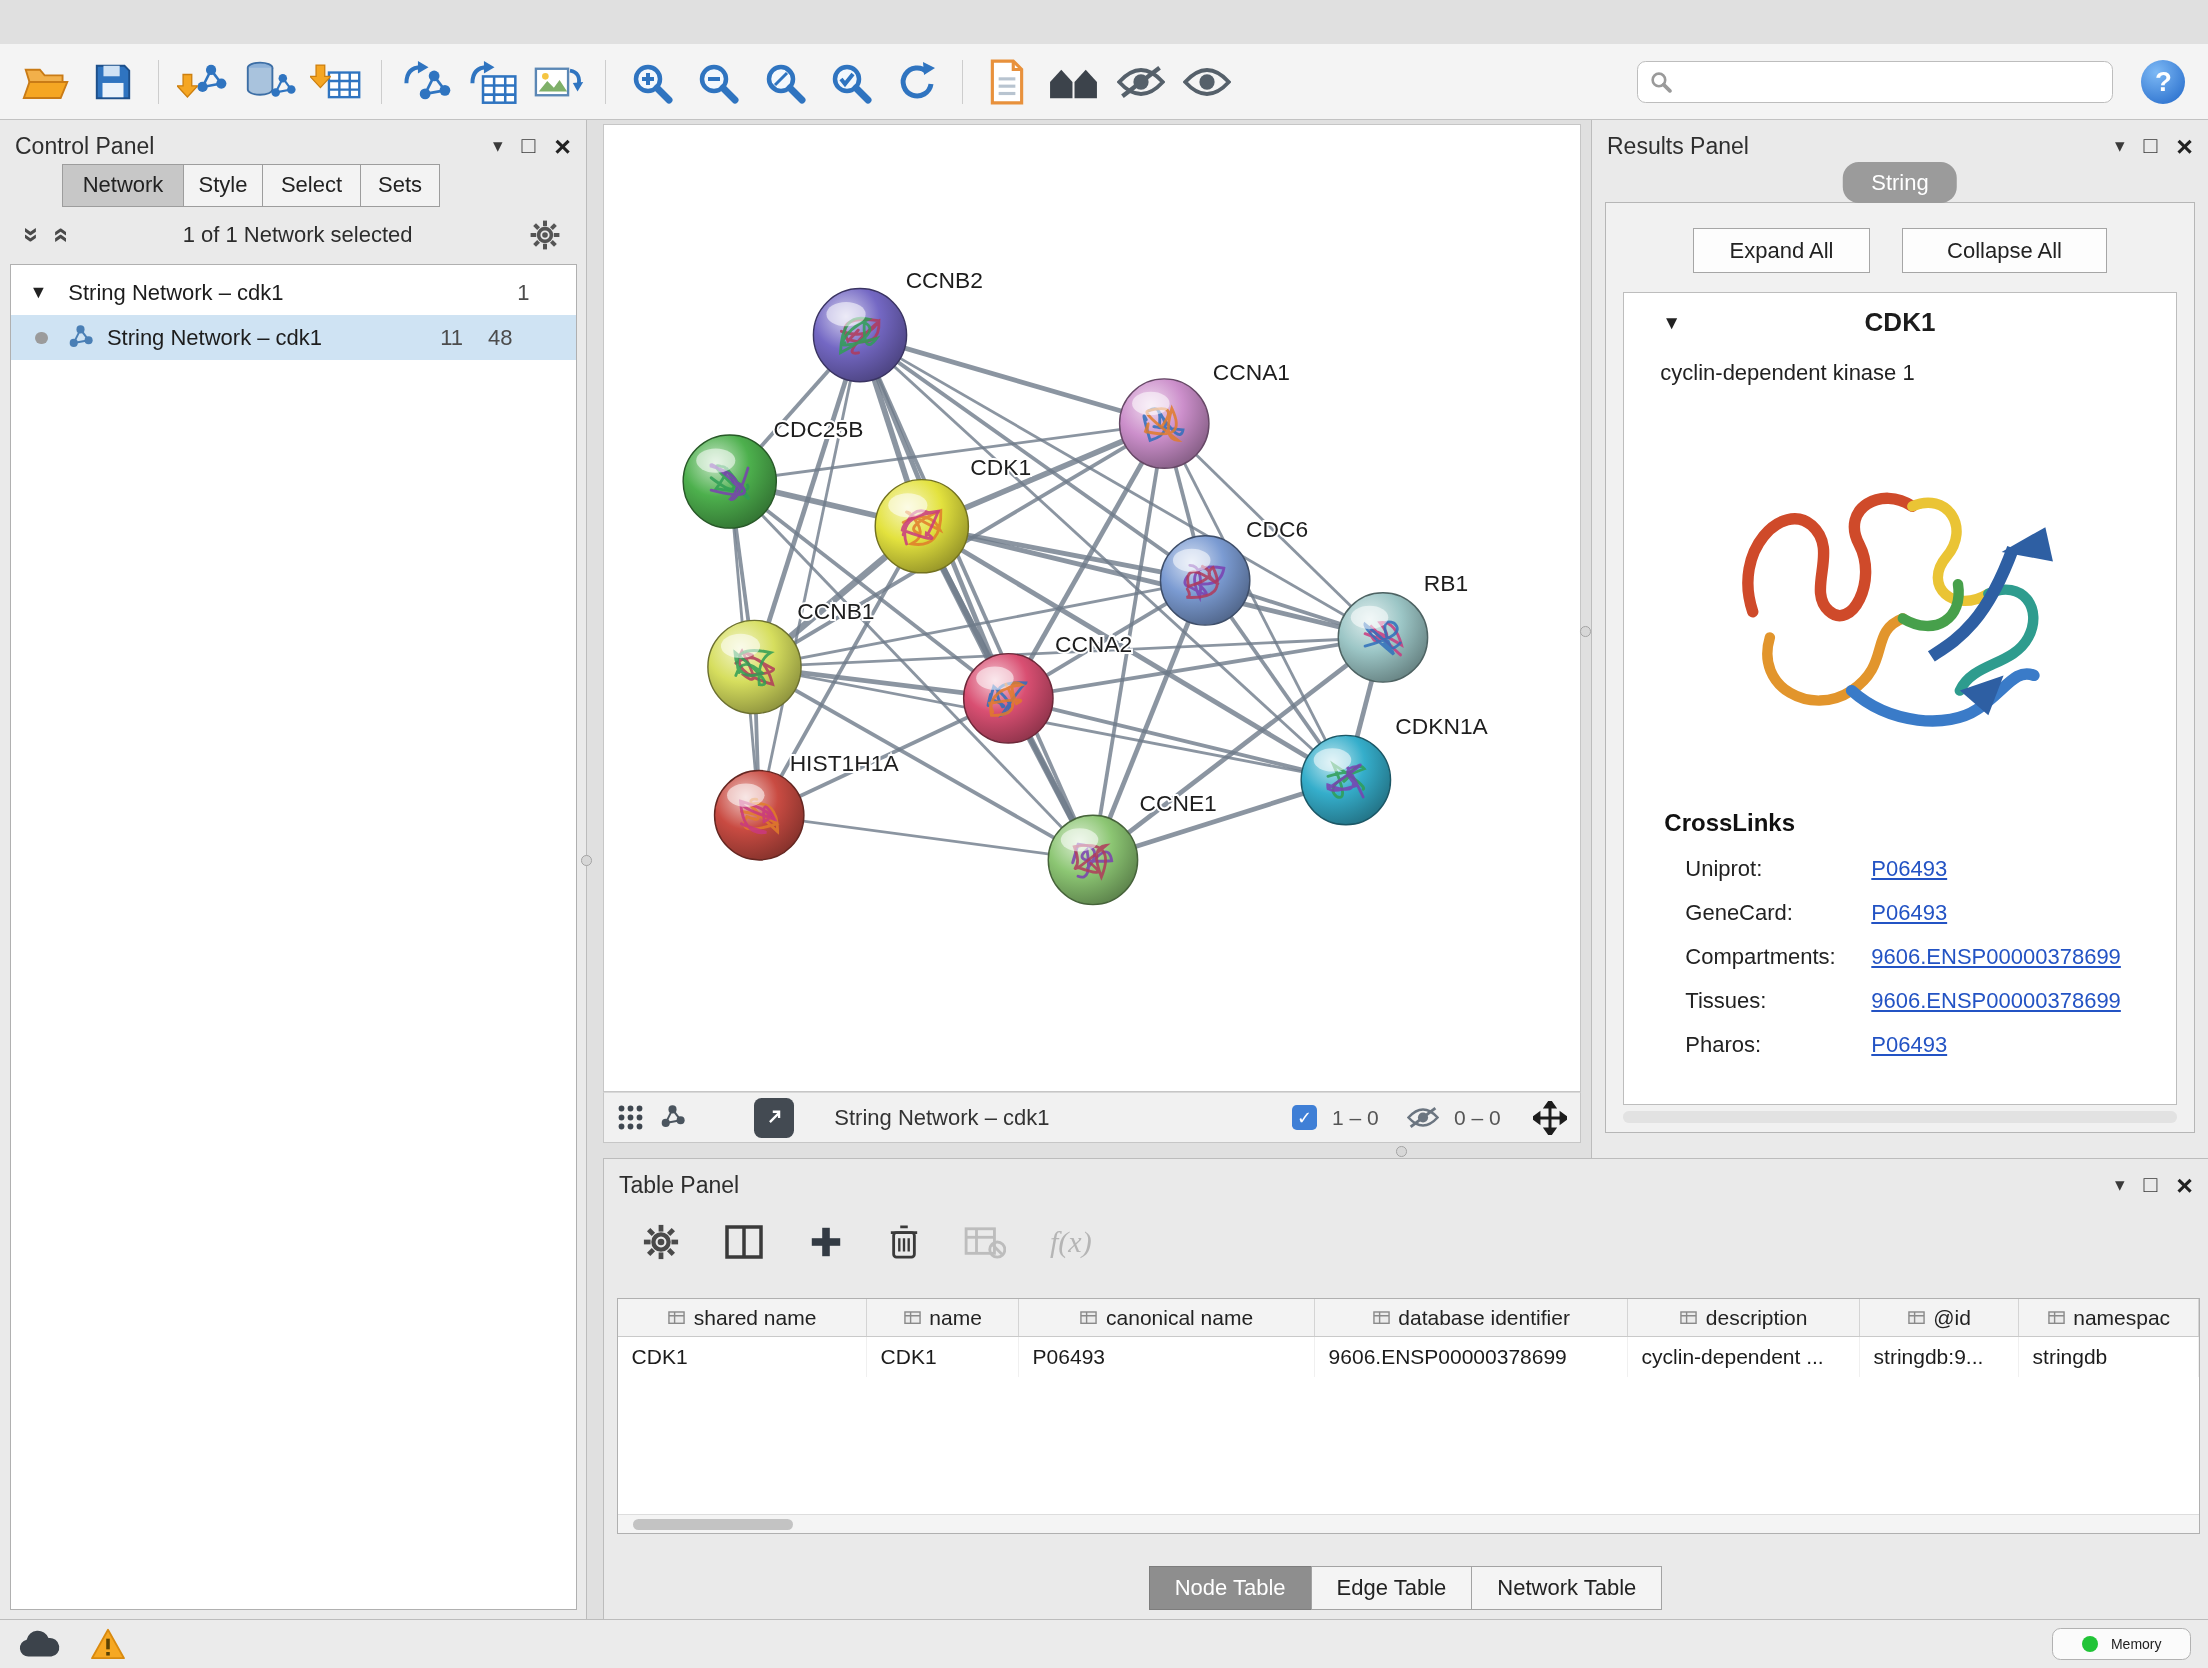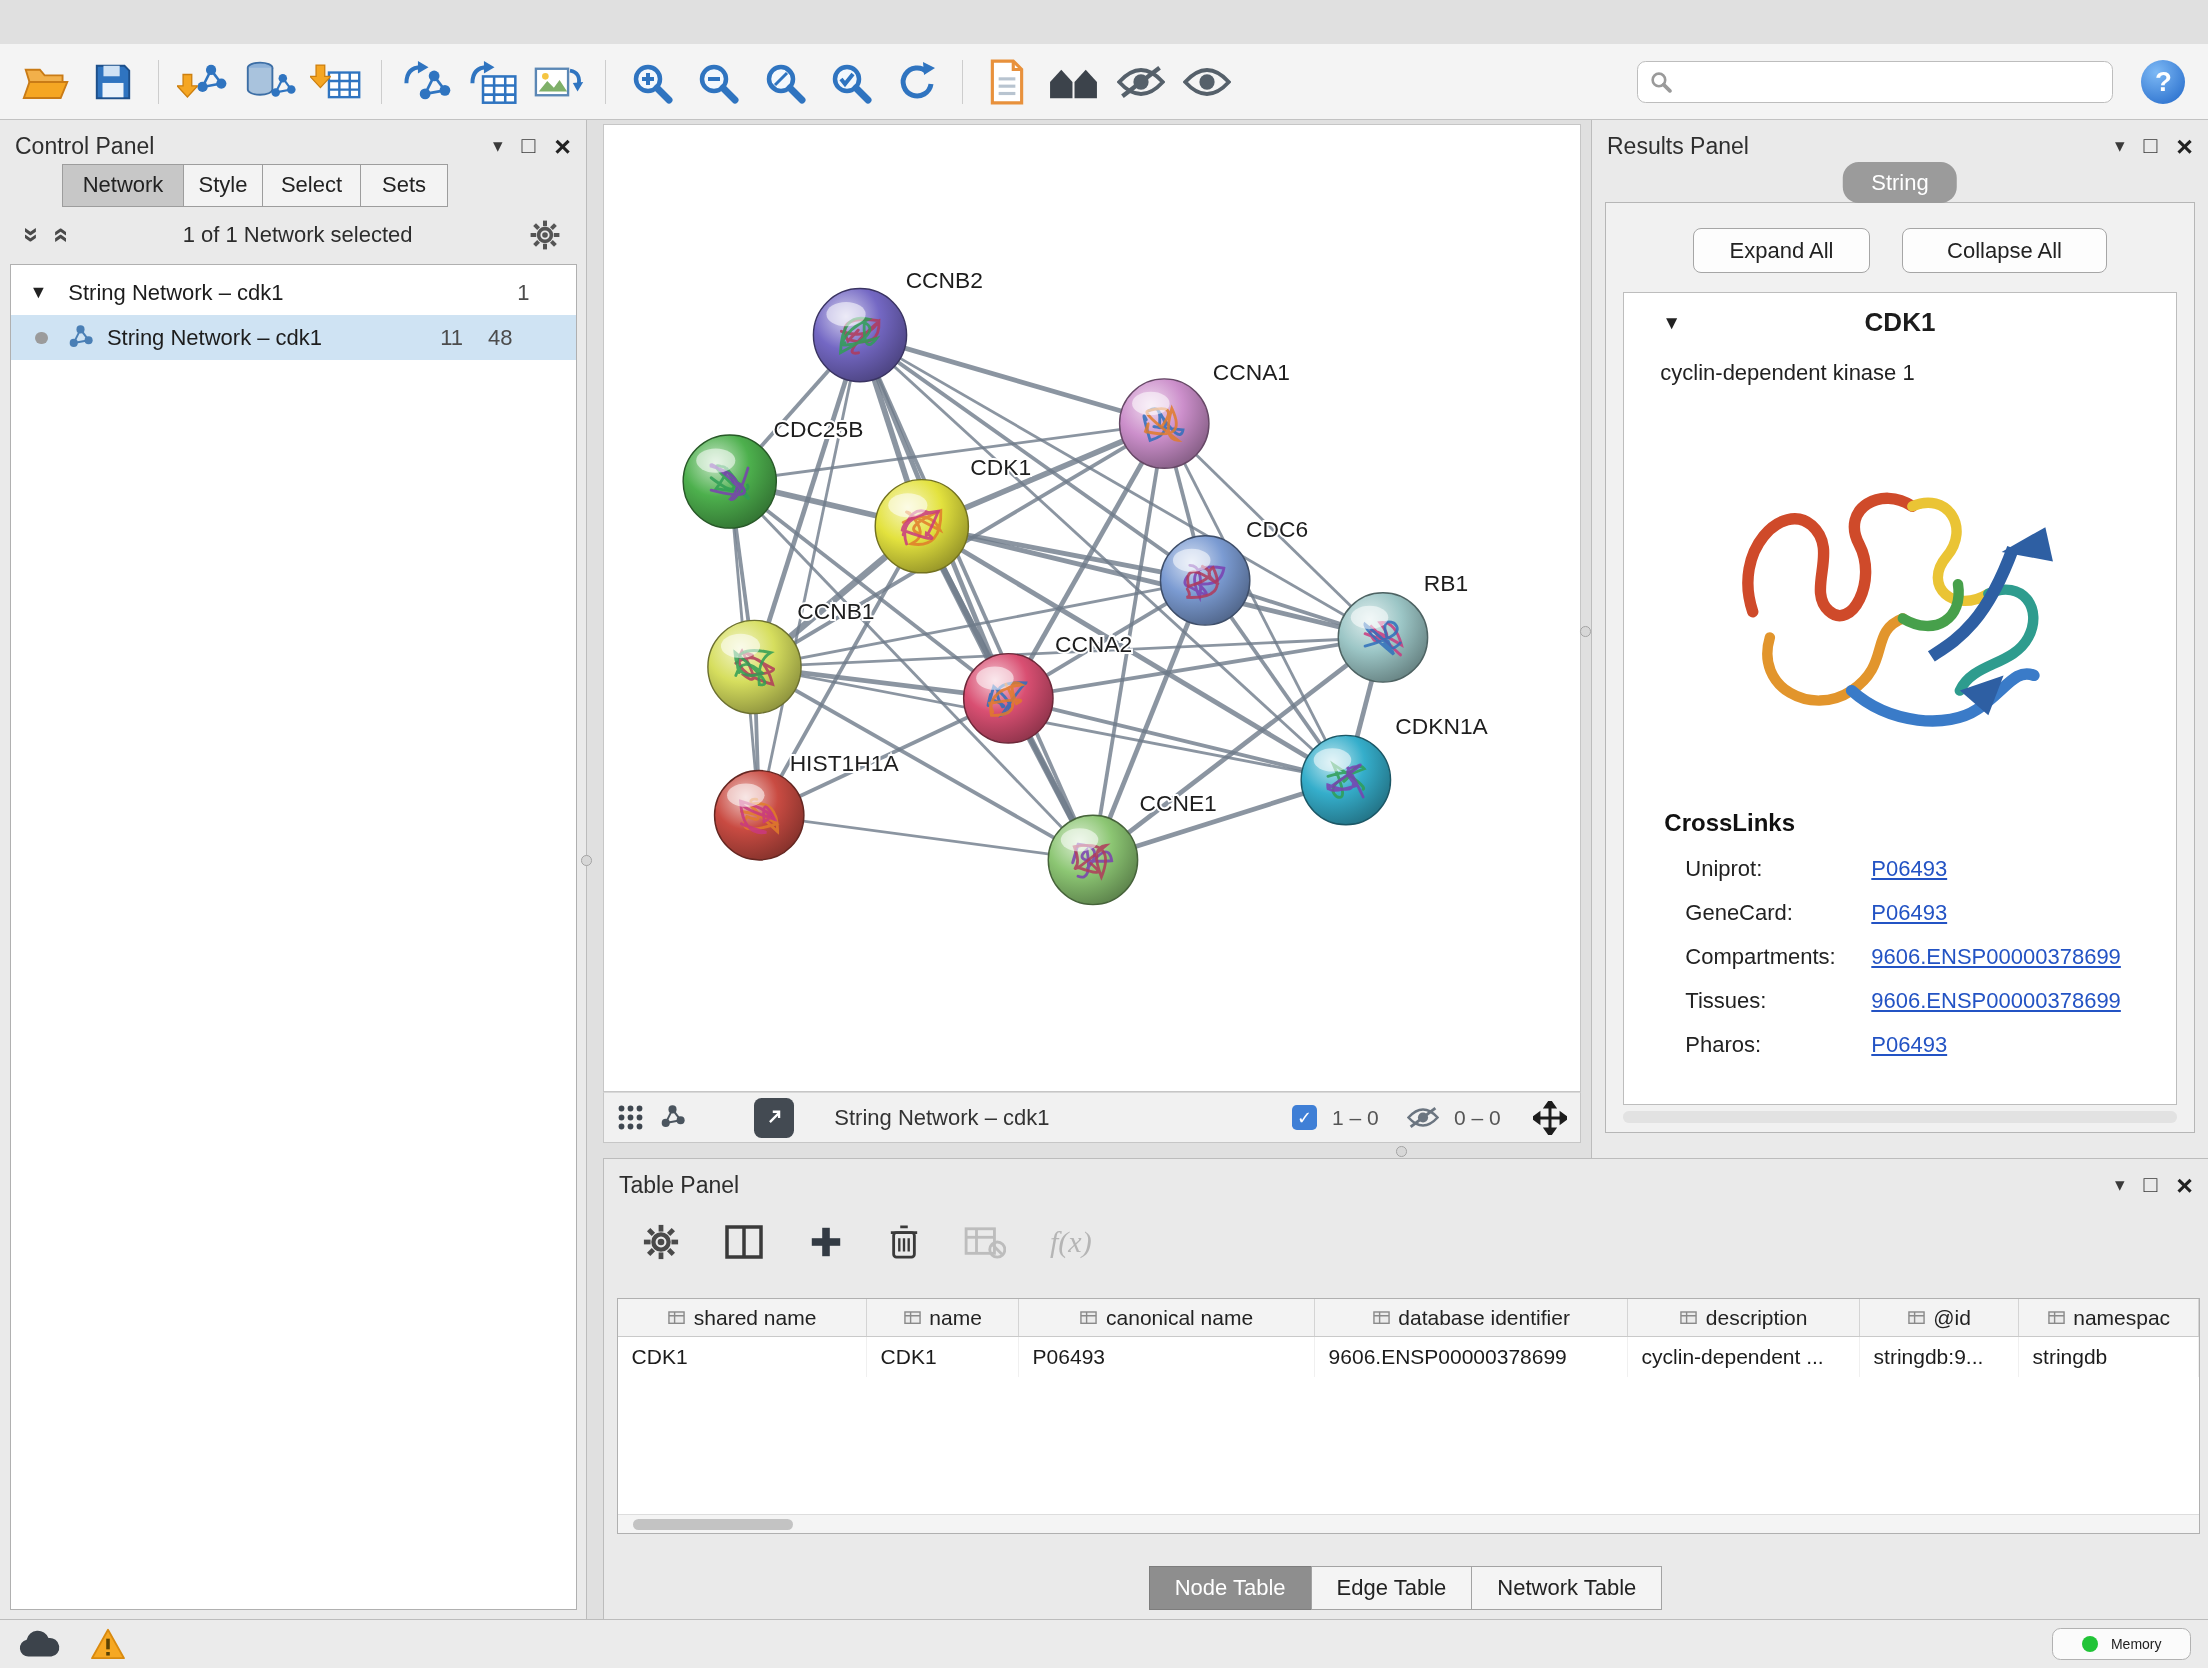--- a/index.html
+++ b/index.html
@@ -25,21 +25,21 @@
   .panel-ctrl{margin-left:auto;display:flex;gap:19px;align-items:center;color:#3a3a3a}
   .pc-chev{font-size:19px}
   .pc-max{font-size:23px;line-height:1}
   .pc-close{font-size:28.5px;font-weight:bold;line-height:1;color:#222}
 
   
   .control-panel{position:absolute;left:0;top:120px;width:587px;bottom:49px;background:#eaeaea;border-right:1.9px solid #bcbcbc;display:flex;flex-direction:column}
   .cp-tabs{display:flex;padding:3.8px 0 1.9px 63px}
   .cp-tab{border:1px solid #9d9d9d;background:#f3f3f3;padding:7.6px 0;font-size:22px;text-align:center;margin-left:-1px}
   .cp-tab.active{background:#c7c7c7}
-  .cp-tab.t0{width:122px}.cp-tab.t1{width:80px}.cp-tab.t2{width:99px}.cp-tab.t3{width:88px}
+  .cp-tab.t0{width:122px}.cp-tab.t1{width:80px}.cp-tab.t2{width:99px}.cp-tab.t3{width:80px}
   .cp-sel{display:flex;align-items:center;height:53px;padding:0 25px;font-size:22px;color:#2c2c2c}
   .dblchev{display:inline-block;font-size:28.5px;font-weight:bold;color:#4a4a4a;line-height:0}
   .chev-down{transform:rotate(90deg)}
   .chev-up{transform:rotate(-90deg);margin-left:9.5px}
   .cp-sel-text{flex:1;text-align:center}
   .cp-tree{flex:1;margin:1.9px 9.5px 9.5px;background:#fff;border:1px solid #b0b0b0;padding-top:5.7px;overflow:hidden}
   .tree-row{display:flex;align-items:center;height:45px;font-size:22px;padding:0 19px;color:#1d1d1d}
   .tree-row.selected{background:#cfe3f3}
   .tree-tri{font-size:18px;margin-right:21px;color:#222}
   .tree-dot{width:12.4px;height:12.4px;border-radius:50%;background:#9b9b9b;margin:0 19px 0 5.7px;flex:0 0 auto}
@@ -53,21 +53,21 @@
   .net-title{margin-left:25px;color:#333;font-size:22px}
   .darkbtn{width:40px;height:40px;background:#434a52;border-radius:7.6px;display:flex;align-items:center;justify-content:center;margin-left:53px}
   .cbox{width:25px;height:25px;background:#3f7fd6;border-radius:4.8px;color:#fff;font-size:18px;display:flex;align-items:center;justify-content:center;margin-left:auto}
   .cnt{color:#555}
 
   
   .results{position:absolute;left:1591px;top:120px;width:617px;height:1038px;background:#eaeaea;border-left:1.9px solid #bcbcbc}
   .string-tab{position:absolute;left:50%;transform:translateX(-50%);top:42px;background:#9b9b9b;color:#fff;font-size:22px;padding:7.6px 28.5px;border-radius:16px;z-index:2}
   .res-box{position:absolute;left:13.3px;right:13.3px;top:82px;bottom:25px;background:#f1f1f1;border:1px solid #b6b6b6}
   .res-btns{position:absolute;top:25px;left:0;right:0;display:flex;justify-content:center;gap:32px}
-  .rbtn{background:#fdfdfd;border:1px solid #a6a6a6;border-radius:8px;font-size:22px;padding:8.6px 0;text-align:center}
+  .rbtn{background:#fdfdfd;border:1px solid #a6a6a6;border-radius:0;font-size:22px;padding:8.6px 0;text-align:center}
   .rbtn.b0{width:177px}.rbtn.b1{width:205px}
   .sec{position:absolute;left:17px;right:17px;top:89px;height:813px;background:#fff;border:1px solid #bdbdbd}
   .sec-head{height:59px;display:flex;align-items:center;position:relative}
   .sec-tri{position:absolute;left:38px;font-size:19px;color:#222}
   .sec-name{width:100%;text-align:center;font-size:26px;font-weight:bold;color:#1c1c1c}
   .sec-desc{padding:7.6px 0 0 36px;font-size:22px;color:#222}
   .protein{position:absolute;left:50%;transform:translateX(-50%);top:143px}
   .xl-title{position:absolute;left:40px;top:516px;font-size:24px;font-weight:bold;color:#111}
   .xl-rows{position:absolute;left:61px;right:19px;top:554px}
   .xl-row{display:flex;height:44px;align-items:center;font-size:22px}

